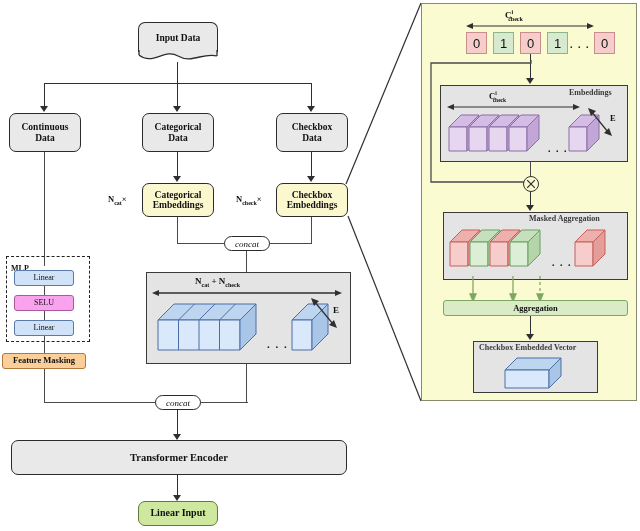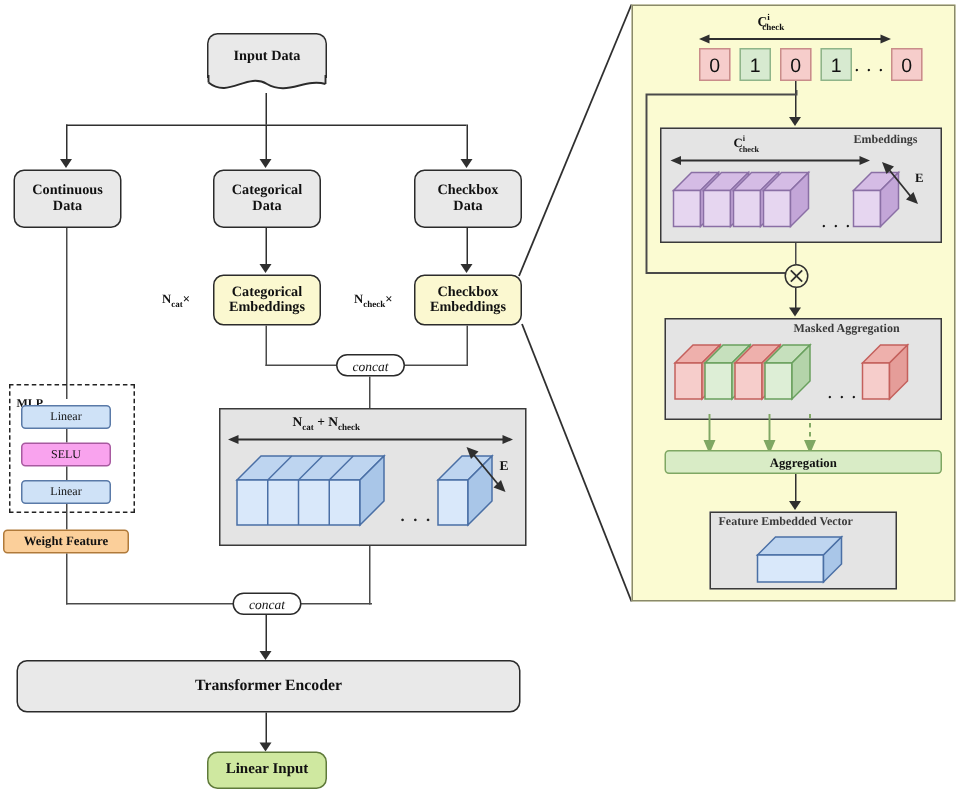--- a/index.html
+++ b/index.html
@@ -189,21 +189,21 @@
     <span>SELU</span>
   </div>
 <div class="abs ln lnv" style="left:44px;top:311px;width:1.4px;height:9px;"></div>
 <div class="abs node rnd" style="left:14px;top:320px;width:60px;height:16px;background:#cfe2f7;border-color:#5a7aa8;
             border-radius:3px;font-size:8px;font-weight:normal;">
     <span>Linear</span>
   </div>
 <div class="abs ln lnv" style="left:44px;top:336px;width:1.4px;height:17px;"></div>
 
 <div class="abs node rnd orange" style="left:2px;top:353px;width:84px;height:16px;border-radius:3px;font-size:8.5px;border-color:#b07a3a;">
-    <span>Weight Feature</span>
+    <span>Feature Masking</span>
   </div>
 
 <div class="abs ln lnv" style="left:44px;top:369px;width:1.4px;height:34px;"></div>
 <div class="abs ln lnv" style="left:246px;top:364px;width:1.4px;height:39px;"></div>
 <div class="abs ln lnh" style="left:44px;top:402px;width:204px;height:1.4px;"></div>
 <div class="abs concat" style="left:155px;top:395px;width:46px;height:15px;">
   <span>concat</span>
 </div>
 <div class="abs ln lnv dark" style="left:177px;top:410px;width:1.4px;height:26px;"></div>
 <div class="abs arrw-d" style="left:173px;top:434px;"></div>
@@ -362,20 +362,20 @@
   </g>
 </svg>
 
 <div class="abs aggbar" style="left:443px;top:300px;width:185px;height:16px;border-radius:3px;">
   <span>Aggregation</span>
 </div>
 <div class="abs ln lnv dark" style="left:530px;top:316px;width:1.4px;height:20px;"></div>
 <div class="abs arrw-d" style="left:526px;top:334px;"></div>
 
 <div class="abs panel" style="left:473px;top:341px;width:125px;height:52px;"></div>
-<div class="abs lbl" style="left:479px;top:343px;font-size:8px;color:#3a3a3a;">Feature Embedded Vector</div>
+<div class="abs lbl" style="left:479px;top:343px;font-size:8px;color:#3a3a3a;">Checkbox Embedded Vector</div>
 <svg class="abs" style="left:503px;top:354px;width:70px;height:38px;" viewBox="0 0 70 38">
   <g stroke="#4a6fa5" stroke-width="1">
     <polygon points="2,16 14,4 58,4 46,16" fill="#bed5f0"></polygon>
     <polygon points="2,16 2,34 46,34 46,16" fill="#d9e8fa"></polygon>
     <polygon points="46,16 58,4 58,22 46,34" fill="#a9c6e8"></polygon>
   </g>
 </svg>
 
 </body></html>

